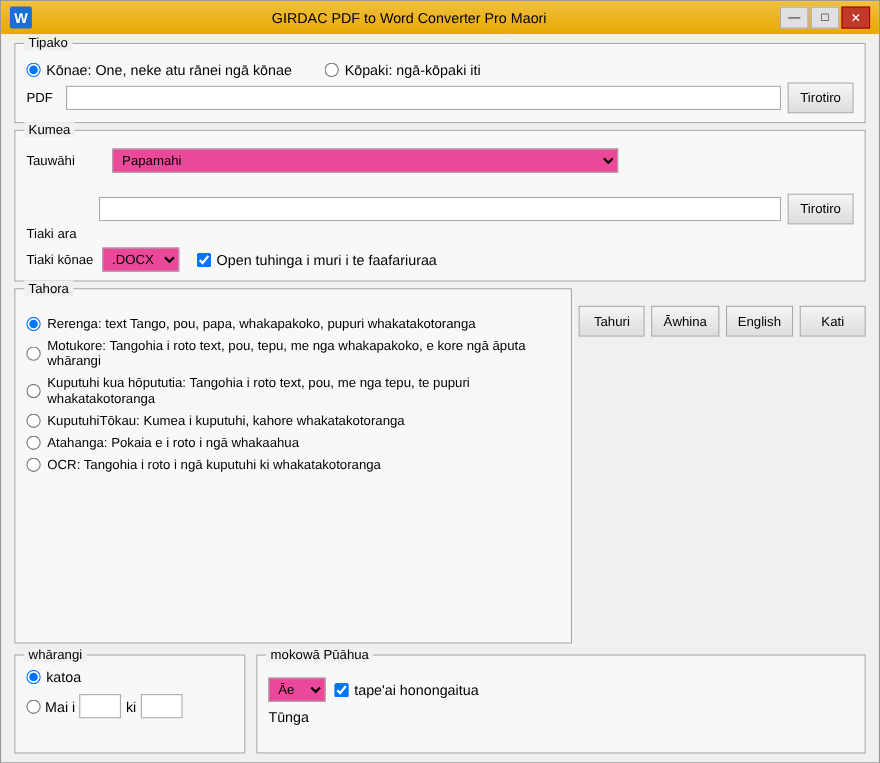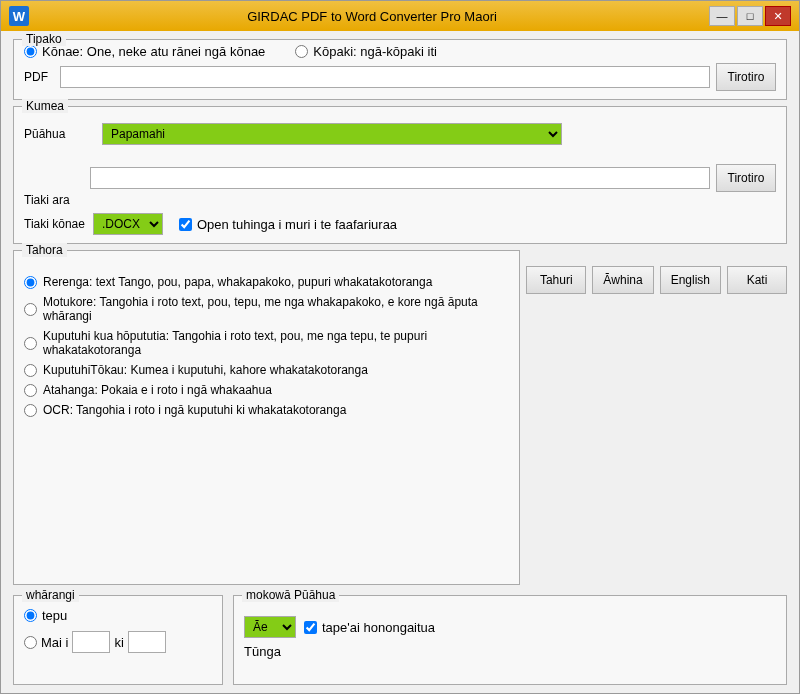--- a/index.html
+++ b/index.html
@@ -114,21 +114,21 @@
       min-width: 60px;
       border: 1px solid #aaa;
       background: linear-gradient(to bottom, #f5f5f5, #ddd);
       cursor: pointer;
       font-size: 12px;
       padding: 0 10px;
     }
     select {
       height: 22px;
       border: 1px solid #aaa;
-      background: #84cc16;
+      background: #ec4899;
       font-size: 12px;
       padding: 0 4px;
     }
     .select-tauwahi {
       flex: 1;
       max-width: 460px;
     }
     .select-format {
       width: 70px;
     }
@@ -243,21 +243,21 @@
     <div class="title-bar-text">GIRDAC PDF to Word Converter Pro Maori</div>
     <div class="title-bar-controls">
       <button class="title-btn">—</button>
       <button class="title-btn">□</button>
       <button class="title-btn close">✕</button>
     </div>
   </div>
 
   <div class="content">
 
-    <div class="group-box" style="padding-top:2px;">
+    <div class="group-box" style="padding-top:14px;">
       <span class="group-label">Tipako</span>
       <div class="radio-row">
         <div class="radio-option">
           <input type="radio" name="tipako" id="tipako1" checked="" style="">
           <label for="tipako1">Kōnae: One, neke atu rānei ngā kōnae</label>
         </div>
         <div class="radio-option">
           <input type="radio" name="tipako" id="tipako2" style="">
           <label for="tipako2">Kōpaki: ngā-kōpaki iti</label>
         </div>
@@ -267,21 +267,21 @@
         <span class="pdf-label">PDF</span>
         <input type="text" style="flex: 1 1 0%;">
         <button class="btn">Tirotiro</button>
       </div>
     </div>
 
     <div class="group-box" style="padding-top:10px;">
       <span class="group-label">Kumea</span>
 
       <div class="row" style="margin-top:6px;">
-        <span style="min-width:70px;font-size:12px;">Pūāhua</span>
+        <span style="min-width:70px;font-size:12px;">Tauwāhi</span>
         <select class="select-tauwahi">
           <option>Papamahi</option>
           <option>Kōnae anō</option>
         </select>
       </div>
 
       <div class="tiaki-ara-row">
         <span class="tiaki-ara-label">Tiaki ara</span>
         <input type="text" style="flex: 1 1 0%;">
         <button class="btn">Tirotiro</button>
@@ -340,21 +340,21 @@
       </div>
     </div>
 
     <div class="bottom-section">
 
       <div class="wharangi-box">
         <span class="group-label">whārangi</span>
         <div class="wharangi-radio-row">
           <div class="radio-option">
             <input type="radio" name="wharangi" id="wh_katoa" checked="" style="">
-            <label for="wh_katoa">tepu</label>
+            <label for="wh_katoa">katoa</label>
           </div>
           <div class="mai-ki-row">
             <input type="radio" name="wharangi" id="wh_mai" style="">
             <label for="wh_mai">Mai i</label>
             <input type="text" style="width: 38px; flex: 0 0 auto;">
             <span>ki</span>
             <input type="text" style="width: 38px; flex: 0 0 auto;">
           </div>
         </div>
       </div>

